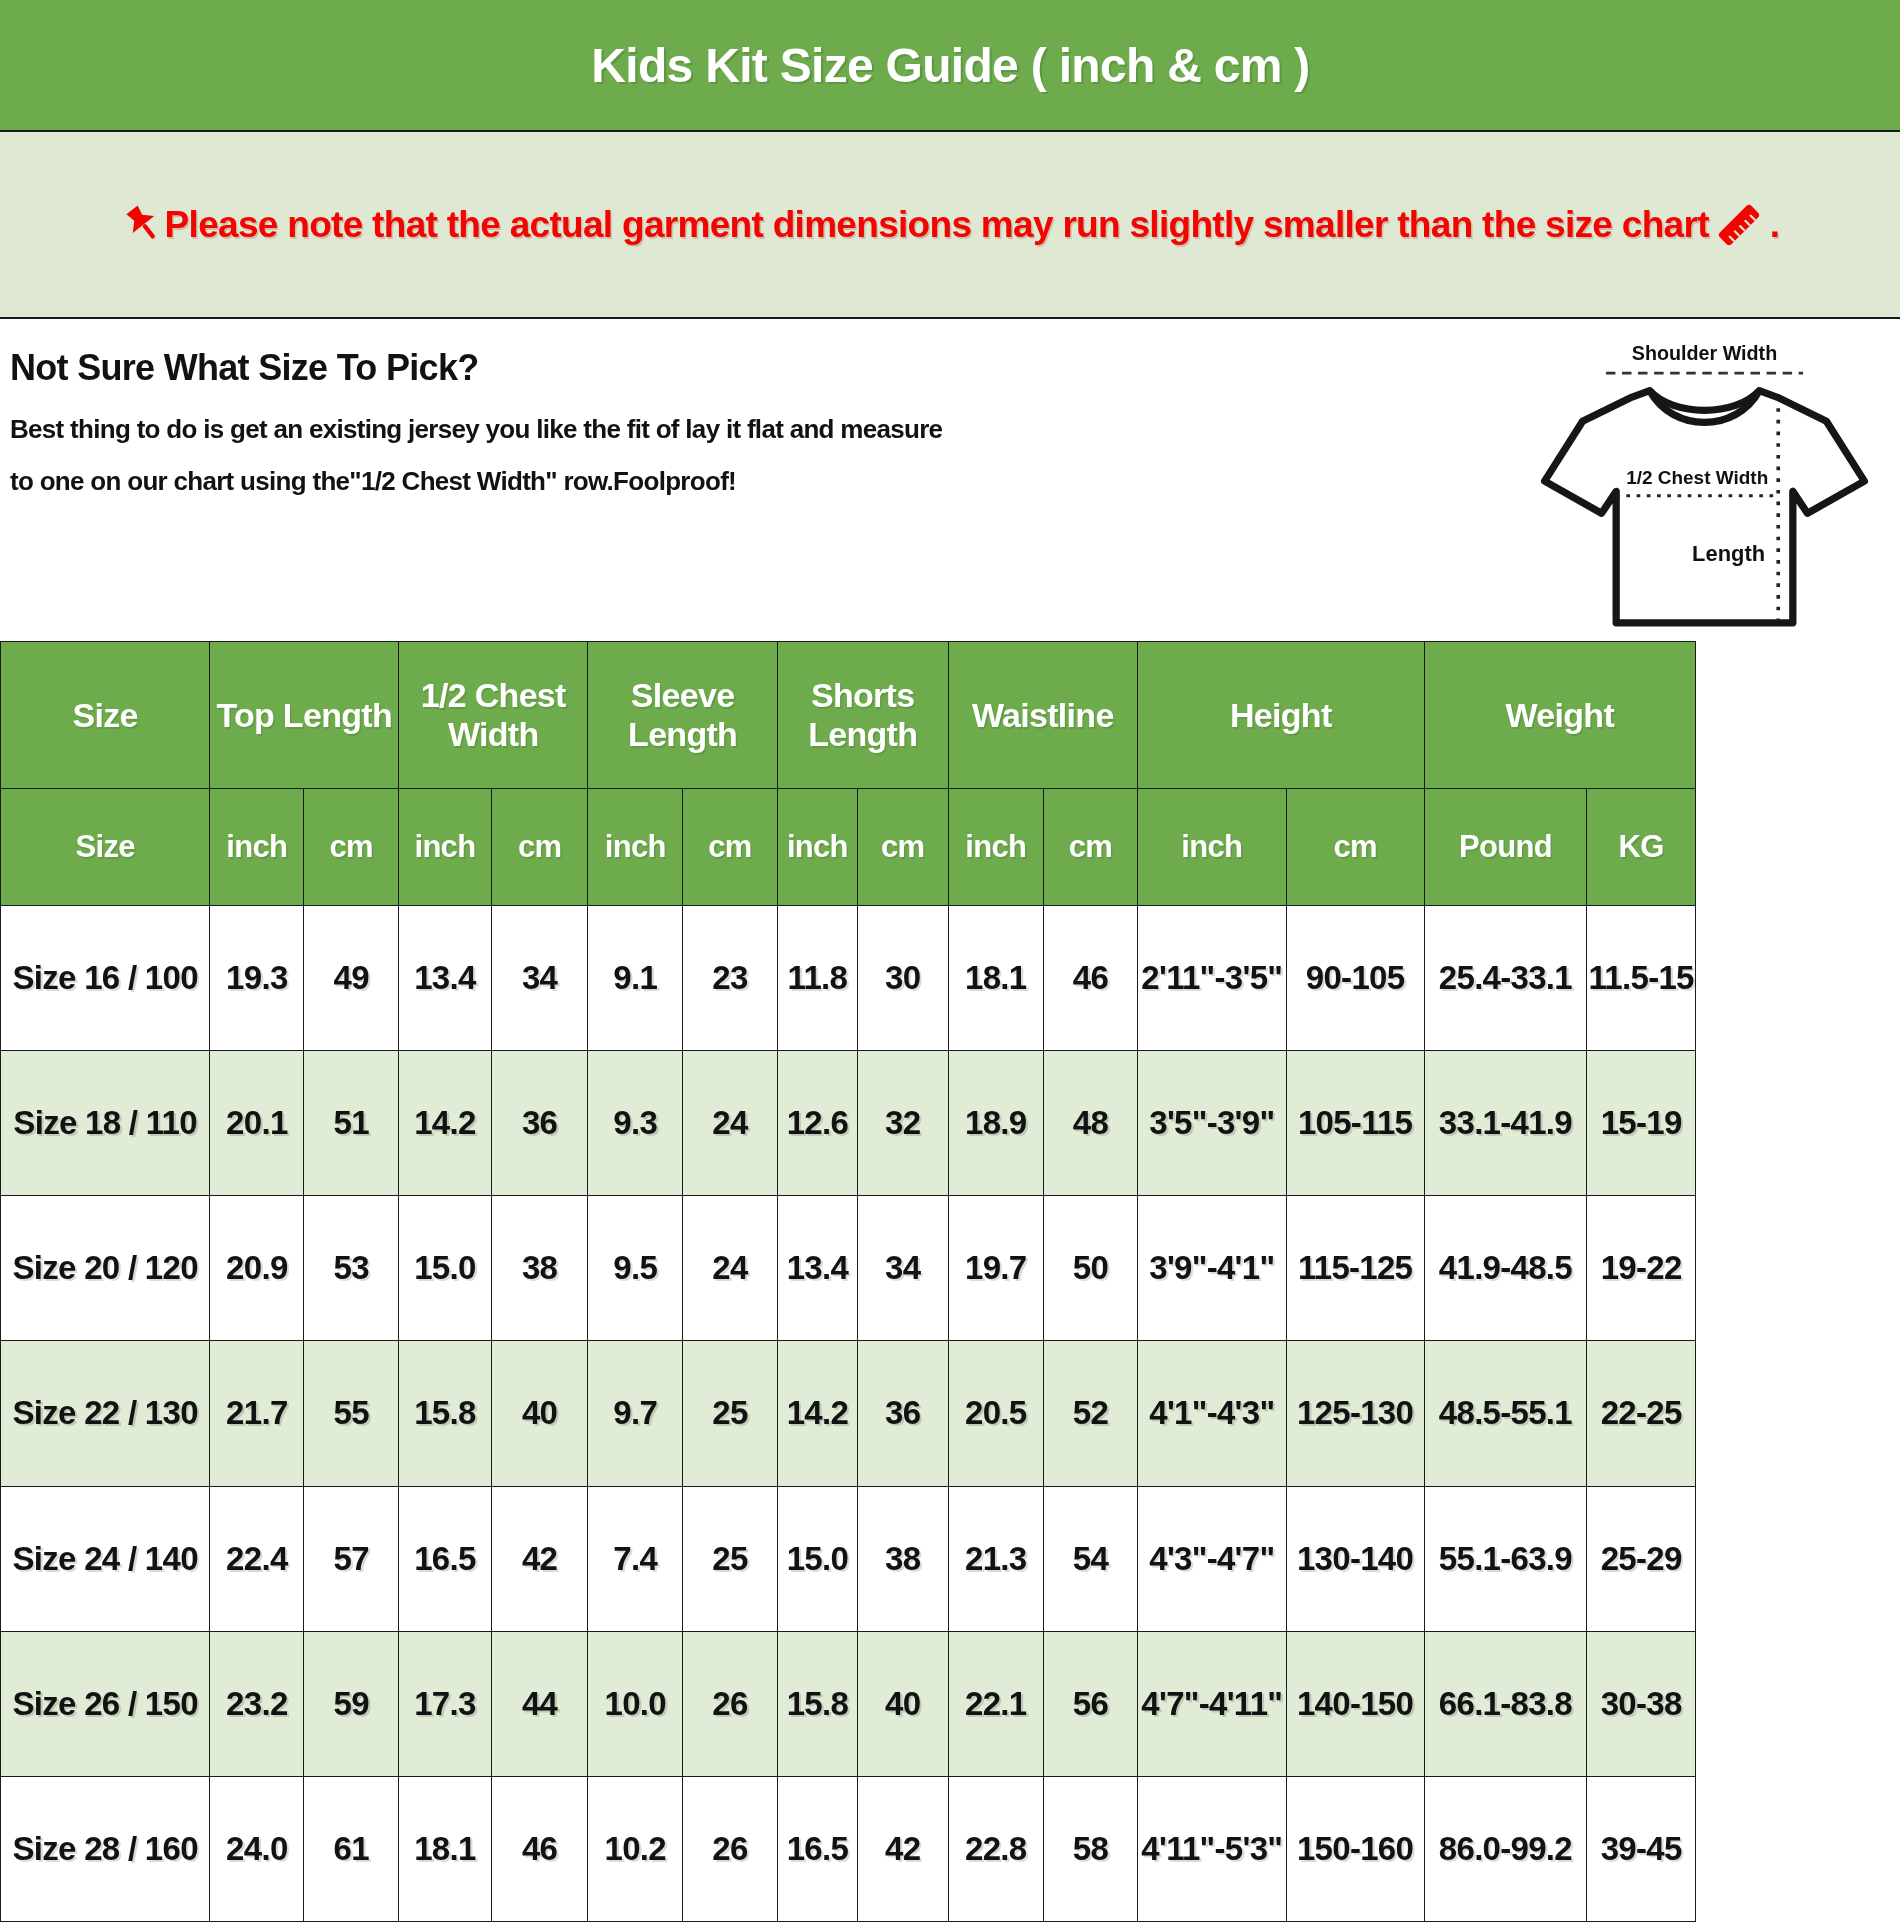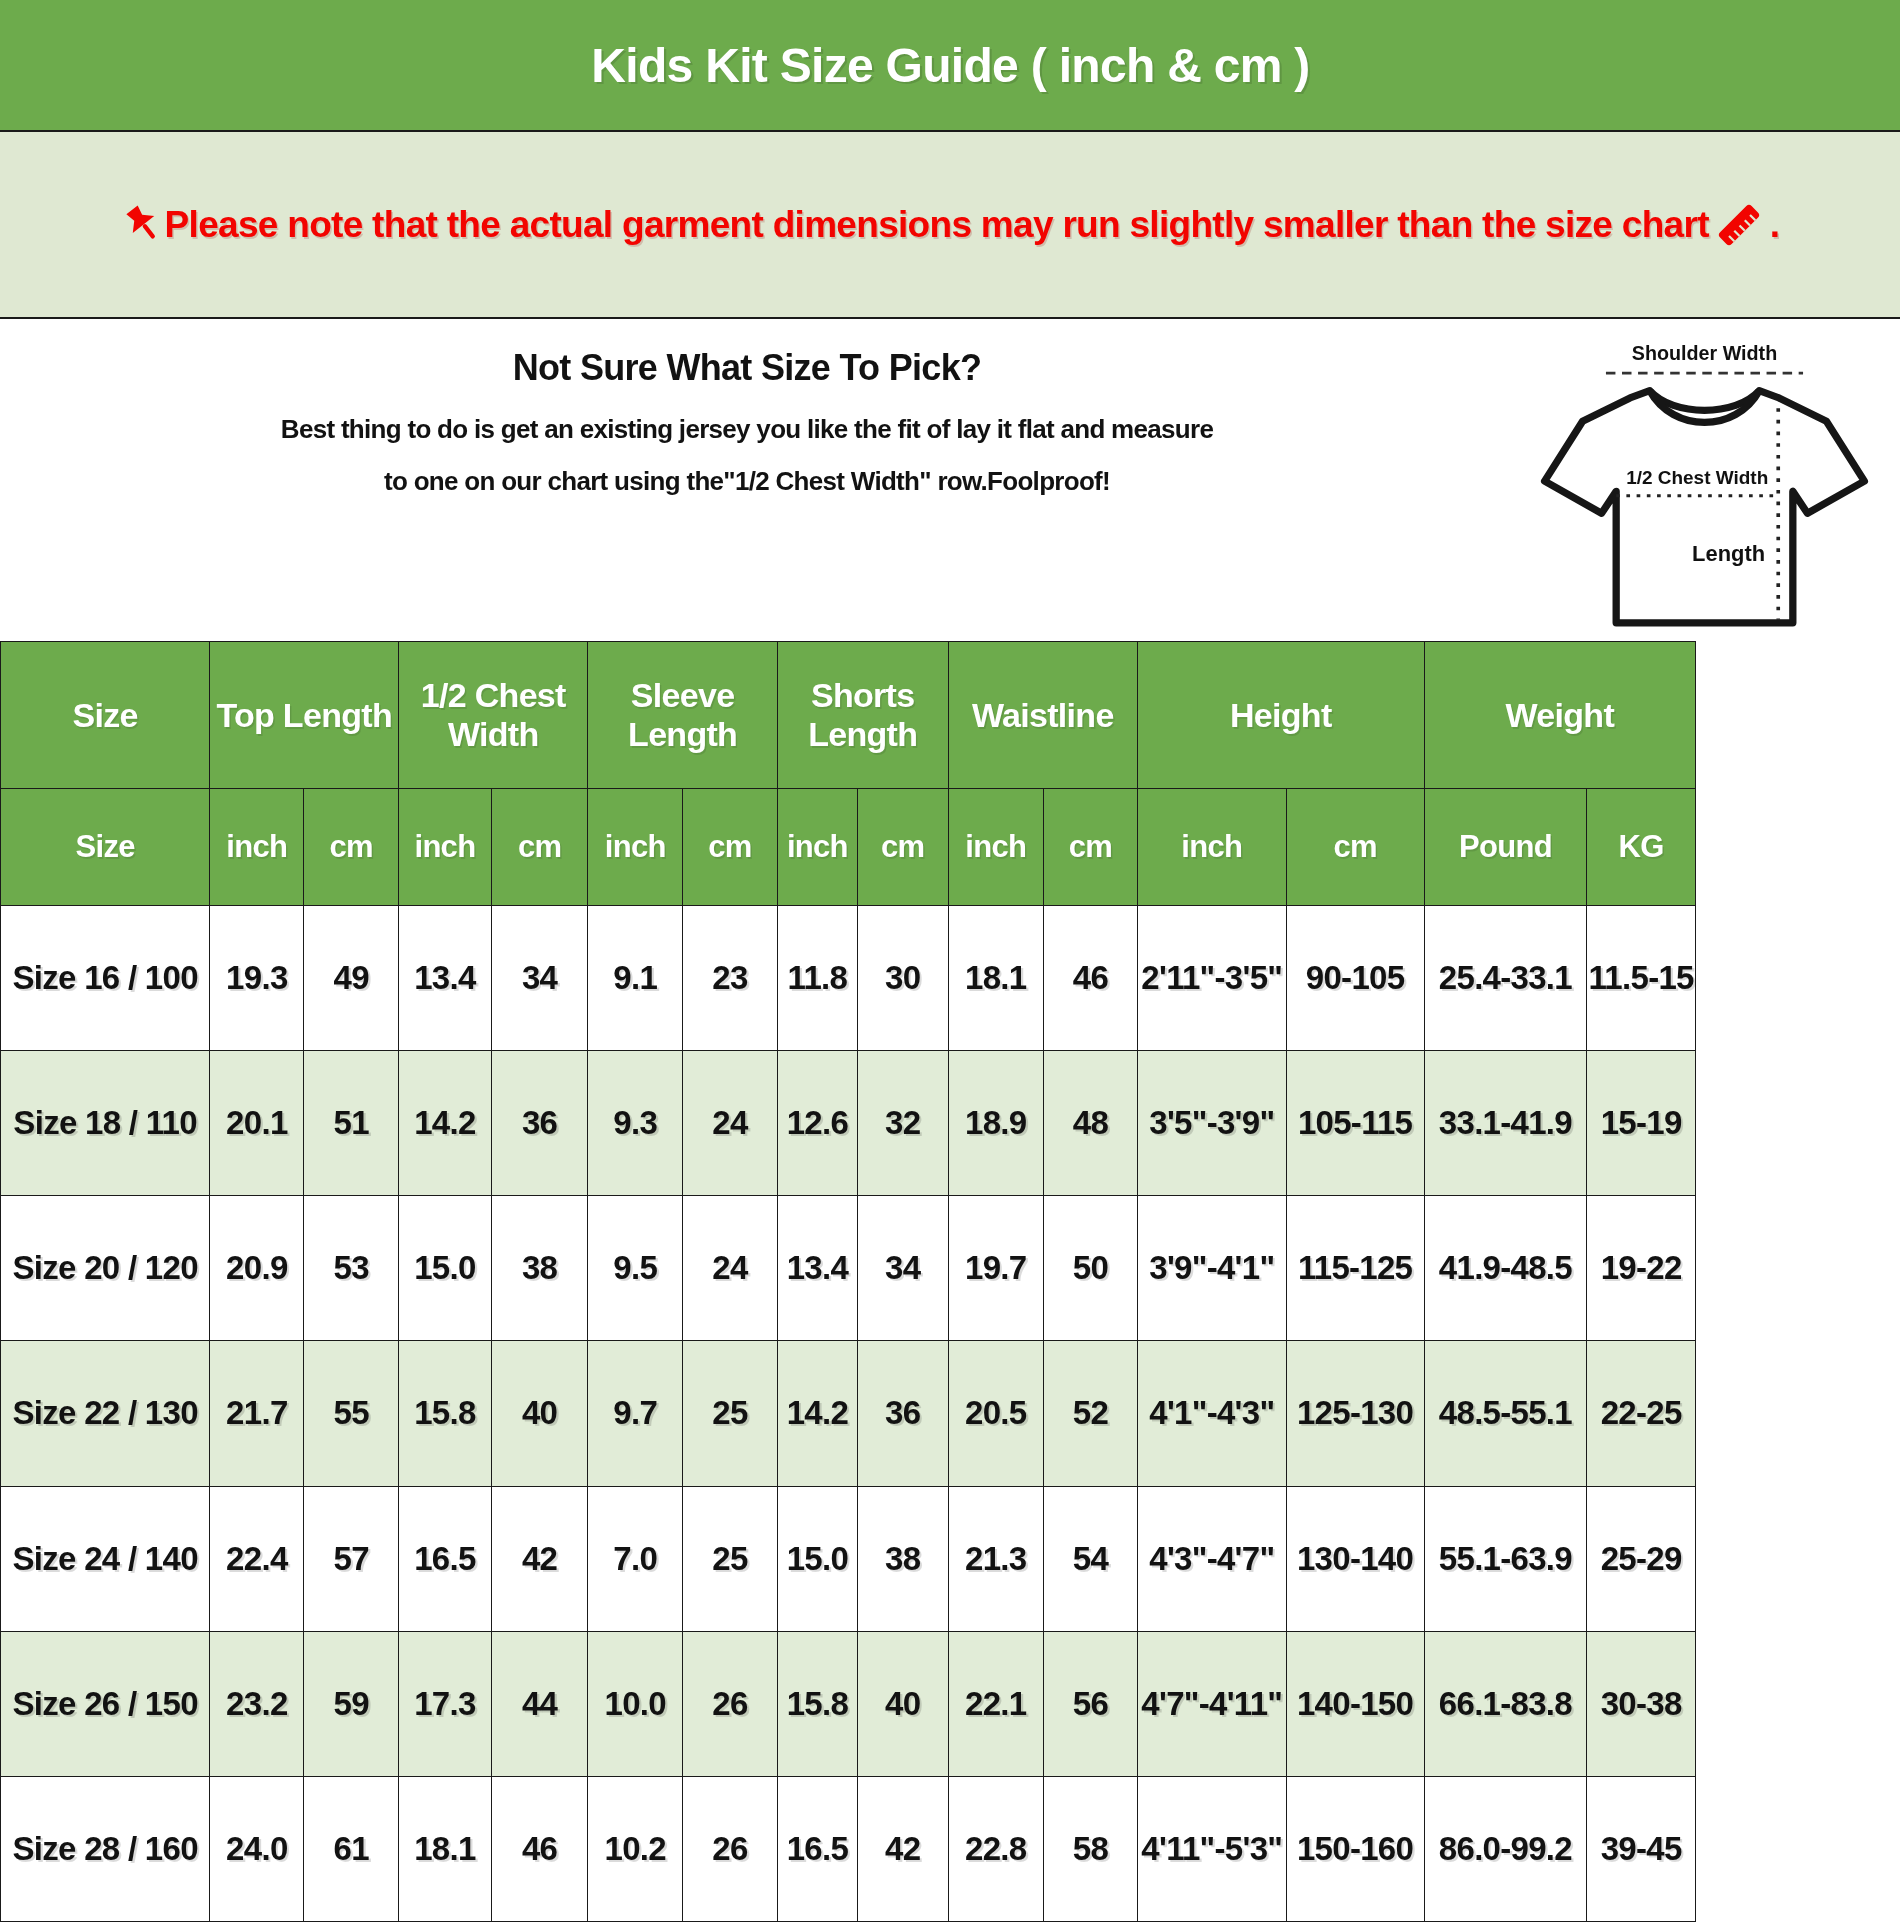--- a/index.html
+++ b/index.html
@@ -24,21 +24,21 @@
   
   .notice{height:187px;background:var(--note-bg);border-bottom:2.2px solid var(--line);
     display:flex;flex-direction:column;align-items:center;justify-content:center;gap:10.5px;}
   .notice-line{display:flex;align-items:center;justify-content:space-between;color:var(--red);
     font-size:37px;font-weight:bold;letter-spacing:-0.7px;white-space:nowrap;
     text-shadow:1.5px 1.5px 0 rgba(140,0,0,0.18);}
   .red-icon{fill:var(--red);flex:0 0 auto;}
 
   
   .howto{height:322px;position:relative;background:#fff;}
-  .howto-text{position:absolute;left:3px;top:28px;width:1488px;text-align:center;color:var(--ink);}
+  .howto-text{position:absolute;left:10px;top:28px;width:1488px;text-align:left;color:var(--ink);}
   .howto-text .head{font-size:36px;font-weight:bold;letter-spacing:-0.7px;margin-bottom:13.5px;}
   .howto-text .ln{font-size:26px;font-weight:bold;letter-spacing:-0.7px;line-height:52px;white-space:nowrap;}
   .shirt-wrap{position:absolute;right:21px;top:22.4px;width:351px;height:292px;}
 
   
   table.size-table{width:1696px;height:1281px;border-collapse:collapse;table-layout:fixed;}
   table.size-table th,table.size-table td{border:1.5px solid var(--line);text-align:center;vertical-align:middle;
     overflow:hidden;}
   thead th{background:var(--green);color:#fff;font-weight:bold;
     text-shadow:1.5px 1.5px 0 rgba(0,0,0,0.10);}
@@ -222,21 +222,21 @@
           <td>125-130</td>
           <td>48.5-55.1</td>
           <td>22-25</td>
         </tr>
         <tr>
           <td>Size 24 / 140</td>
           <td>22.4</td>
           <td>57</td>
           <td>16.5</td>
           <td>42</td>
-          <td>7.0</td>
+          <td>7.4</td>
           <td>25</td>
           <td>15.0</td>
           <td>38</td>
           <td>21.3</td>
           <td>54</td>
           <td>4'3"-4'7"</td>
           <td>130-140</td>
           <td>55.1-63.9</td>
           <td>25-29</td>
         </tr>

